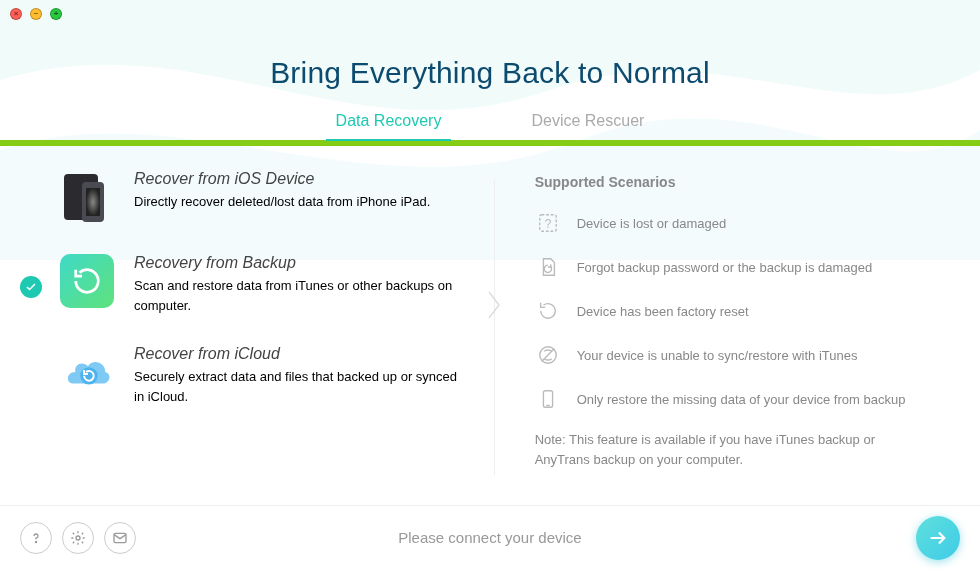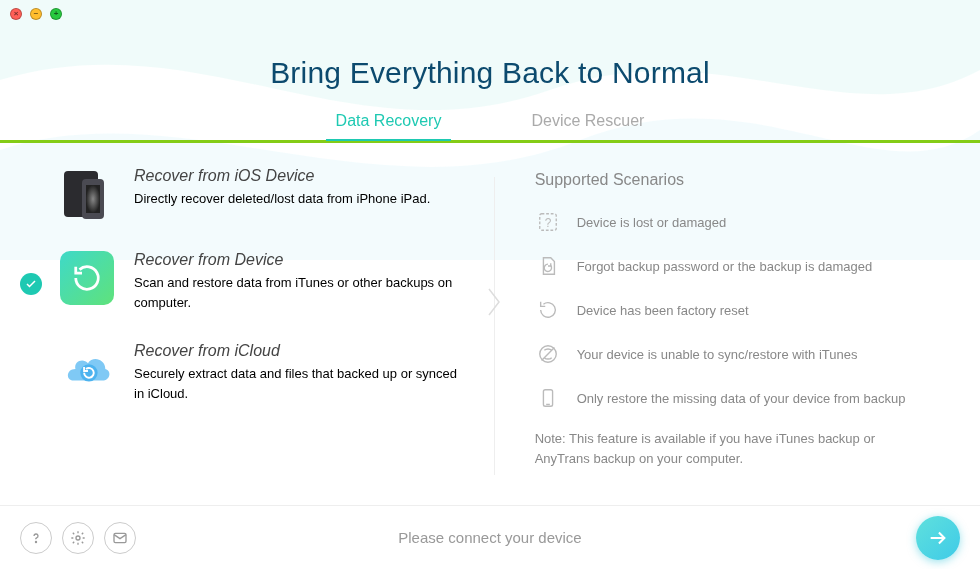--- a/index.html
+++ b/index.html
@@ -8,39 +8,39 @@
   .bg-waves { position: absolute; inset: 0; pointer-events: none; opacity: 0.06; }
 
   .titlebar { height: 28px; display: flex; align-items: center; padding-left: 10px; gap: 8px; position: relative; z-index: 2; }
   .traffic { width: 12px; height: 12px; border-radius: 50%; border: 0.5px solid rgba(0,0,0,0.25); display: flex; align-items: center; justify-content: center; font-size: 8px; font-weight: bold; color: rgba(0,0,0,0.55); line-height: 1; }
   .traffic.close { background: #ff5f57; }
   .traffic.min { background: #ffbd2e; }
   .traffic.max { background: #28c940; }
 
   .heading { text-align: center; margin-top: 28px; font-size: 30px; font-weight: 400; color: #0c4a6e; letter-spacing: 0.2px; position: relative; z-index: 2;}
   
-  .tabs { display: flex; justify-content: center; gap: 90px; margin-top: 22px; border-bottom: 3px solid #84cc16; position: relative; z-index: 2;}
+  .tabs { display: flex; justify-content: center; gap: 90px; margin-top: 22px; border-bottom: 6px solid #84cc16; position: relative; z-index: 2;}
   .tab { font-size: 16px; padding-bottom: 10px; color: #aaa; cursor: pointer; position: relative; }
   .tab.active { color: #1ec9b2; }
   .tab.active::after { content:""; position:absolute; left:-10px; right:-10px; bottom:-1px; height:2px; background:#1ec9b2; }
 
   .body { flex:1; display:flex; padding: 24px 60px 0 60px; position: relative; z-index: 2;}
   .left { flex: 1.05; padding-right: 30px; position: relative;}
   .right { flex: 1; padding-left: 40px; }
   .divider { position:absolute; right:0; top:10px; bottom:30px; width:1px; background:#eee; }
   .chevron { position:absolute; right:-8px; top:120px; width:16px; height:30px; }
 
   .option { display:flex; align-items:flex-start; gap:20px; margin-bottom: 30px; position:relative; cursor:pointer;}
   .option .check { position:absolute; left:-40px; top:22px; width:22px; height:22px; border-radius:50%; background:#1ec9b2; display:none; align-items:center; justify-content:center; }
   .option.selected .check { display:flex; }
   .opt-icon { width:54px; height:54px; flex-shrink:0; border-radius:10px; display:flex; align-items:center; justify-content:center;}
   .opt-text h3 { font-size:16px; font-weight:500; color:#444; margin-bottom:4px;font-style:italic;}
   .opt-text p { font-size:13px; color:#000000; line-height:1.5; }
 
-  .right h2 { font-size:16px; font-weight:400; color:#888; margin-bottom:20px; margin-top:4px;}
+  .right h2 { font-size:14px; font-weight:700; color:#888; margin-bottom:20px; margin-top:4px;}
   .scenario { display:flex; align-items:center; gap:16px; margin-bottom:18px; }
   .scenario .sicon { width:26px; height:26px; flex-shrink:0; display:flex; align-items:center; justify-content:center; color:#bbb;}
   .scenario span.lbl { font-size:13px; color:#888; }
   .note { font-size:13px; color:#888; line-height:1.5; margin-top:16px;}
 
   .footer { height:64px; border-top:1px solid #eee; display:flex; align-items:center; padding:0 20px; position:relative; z-index:2;}
   .footer-left { display:flex; gap:10px; }
   .fbtn { width:32px; height:32px; border:1.5px solid #ccc; border-radius:50%; display:flex; align-items:center; justify-content:center; color:#999; cursor:pointer;}
   .footer-center { position:absolute; left:0; right:0; text-align:center; font-size:15px; color:#999; pointer-events:none;}
   .footer-right { margin-left:auto; }
@@ -98,21 +98,21 @@
               <polyline points="20 6 9 17 4 12"></polyline>
             </svg>
         </div>
         <div class="opt-icon" style="background:linear-gradient(135deg,#3fd9c8,#5fe27b);">
           <svg width="30" height="30" viewBox="0 0 24 24" fill="none" stroke="#fff" stroke-width="2.2">
             <path d="M3 12a9 9 0 1 0 3-6.7"></path>
               <polyline points="3 3 3 8 8 8"></polyline>
           </svg>
         </div>
         <div class="opt-text">
-          <h3>Recover from Device</h3>
+          <h3>Recovery from Backup</h3>
           <p>Scan and restore data from iTunes or other backups on computer.</p>
         </div>
       </div>
 
       <div class="option">
 
         <div class="opt-icon">
           <svg width="56" height="44" viewBox="0 0 56 44">
             <path d="M44 34 C52 34 54 24 47 22 C47 12 34 8 29 16 C24 10 14 14 16 22 C6 22 6 34 14 34 Z" fill="#7fc9f5"></path>
             <circle cx="30" cy="26" r="9" fill="#4db3ef"></circle>

